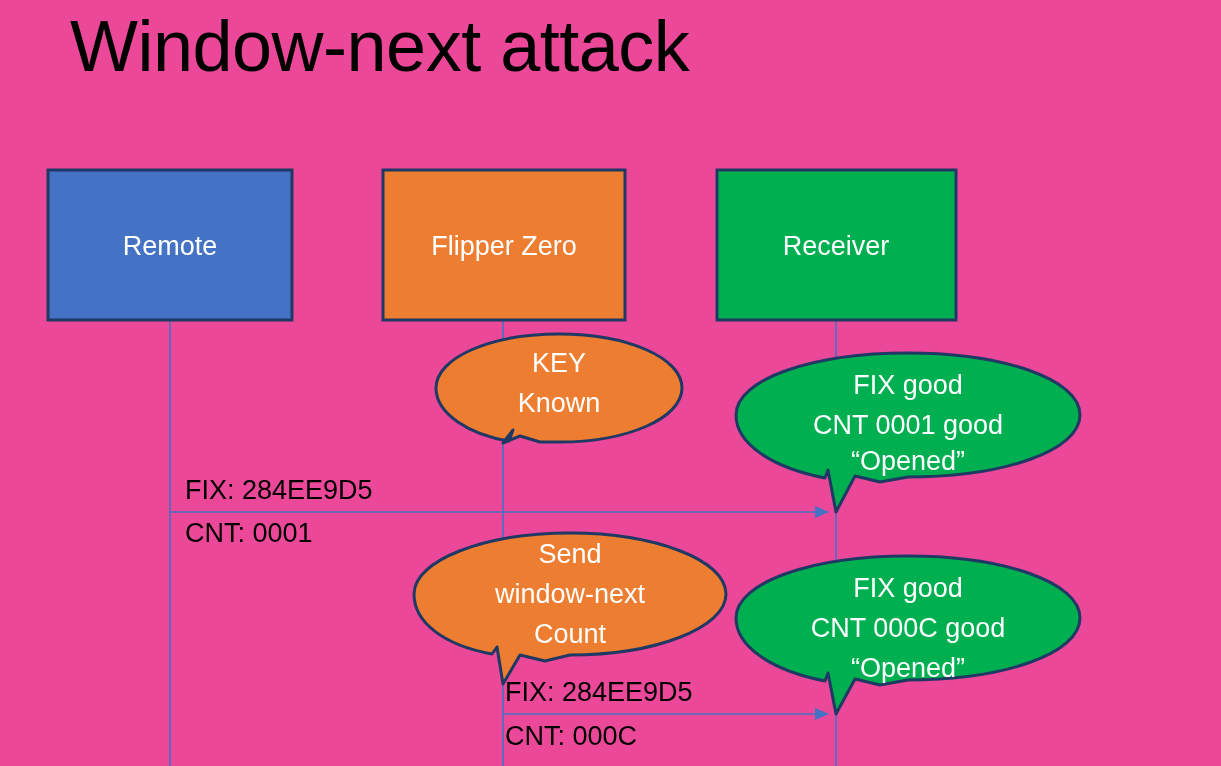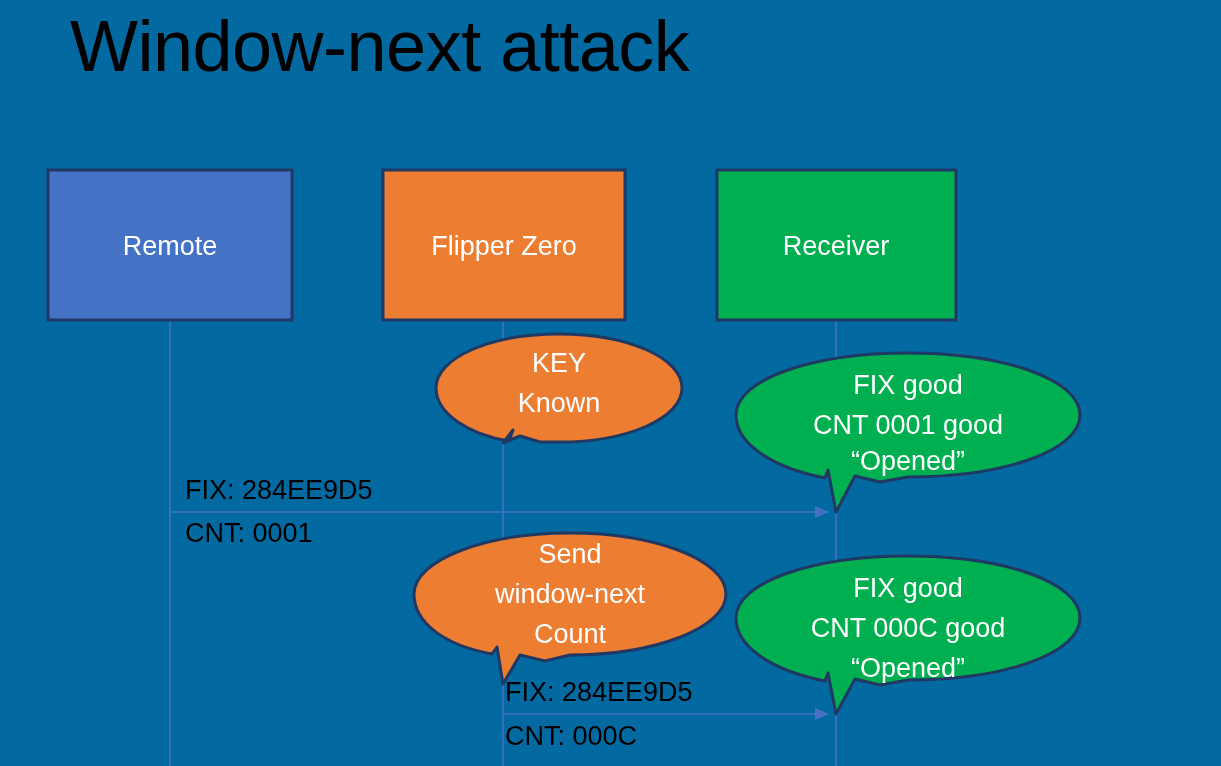--- a/index.html
+++ b/index.html
@@ -10,21 +10,21 @@
   body {
     width: 1221px;
     height: 766px;
     overflow: hidden;
     font-family: "Liberation Sans", sans-serif;
   }
   #slide {
     position: relative;
     width: 1221px;
     height: 766px;
-    background: #0369a1;
+    background: #ec4899;
   }
   #slide-title {
     position: absolute;
     left: 70px;
     top: 6px;
     font-size: 72px;
     line-height: 1.12;
     font-weight: 300;
     color: #000000;
     letter-spacing: -0.5px;

